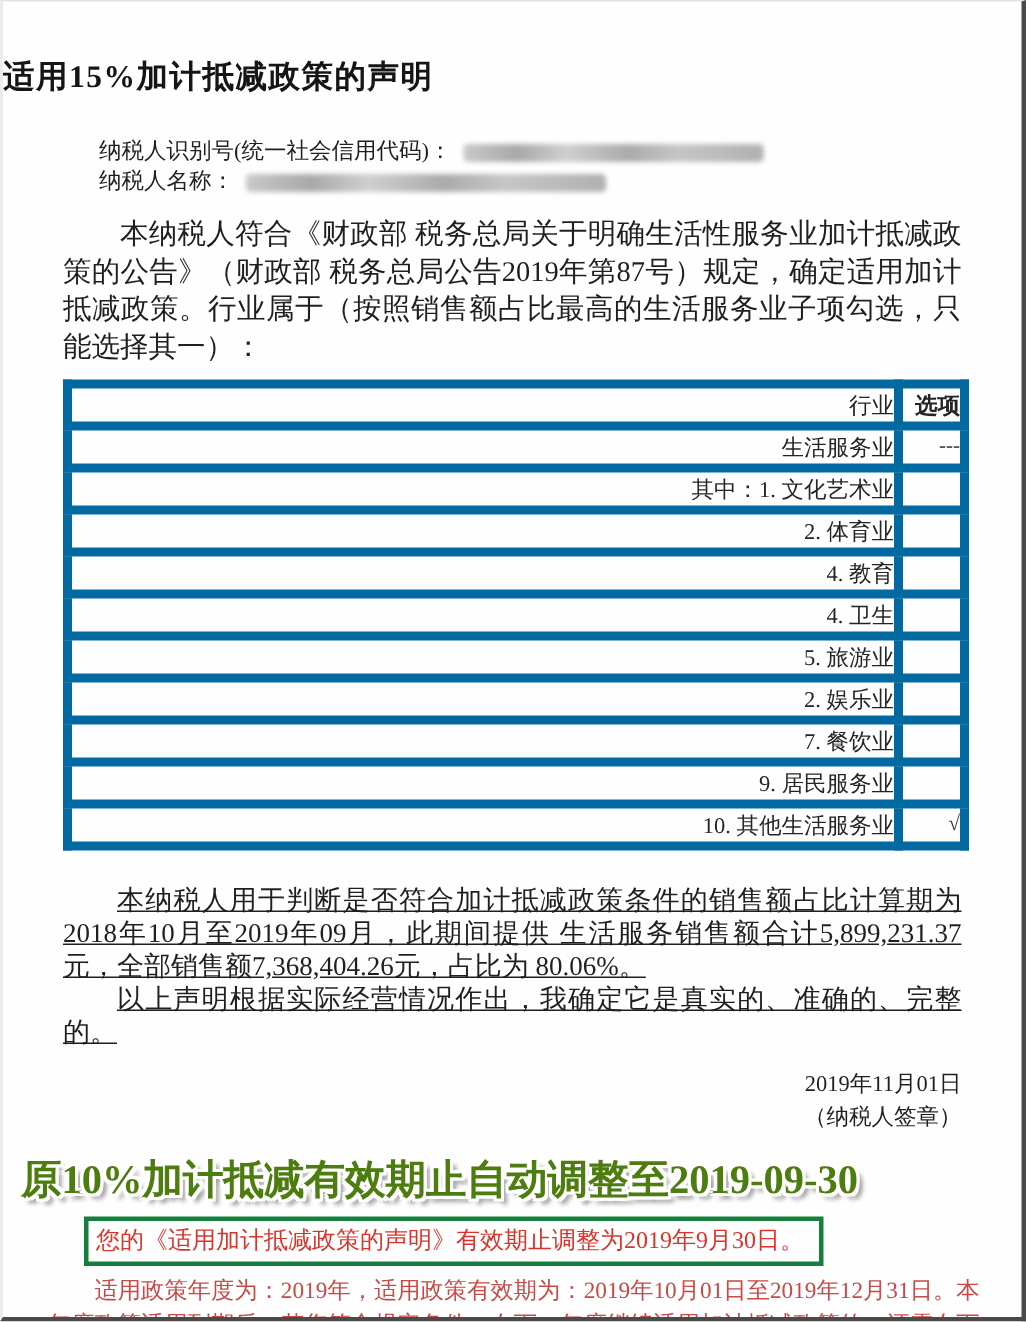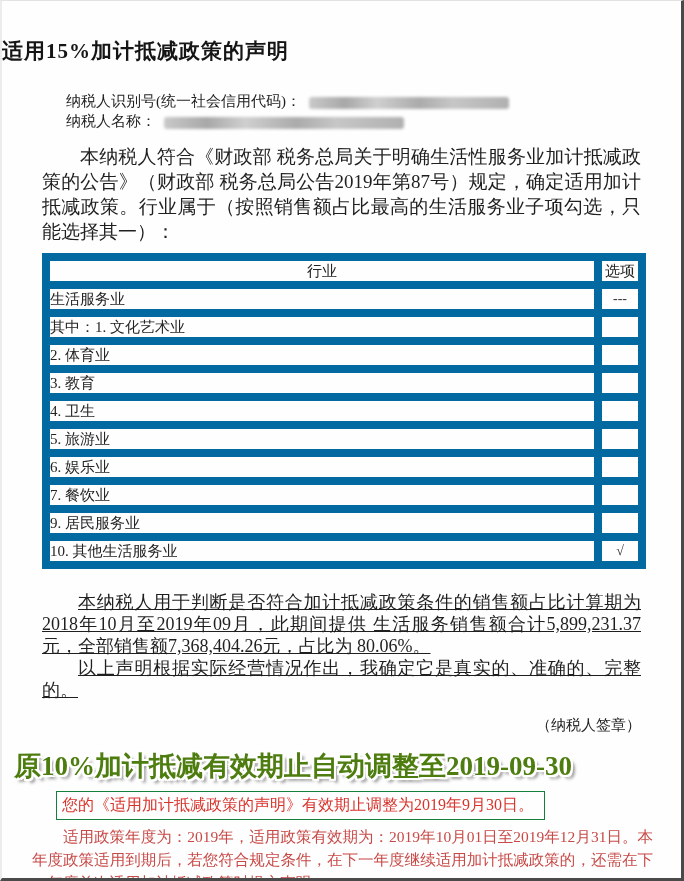--- a/index.html
+++ b/index.html
@@ -52,26 +52,27 @@
   }
 
   table.industry {
     width: 604px;
     margin: 9px 40px 0 40px;
     border-collapse: collapse;
     font-size: 15px;
     color: #242424;
   }
   table.industry th, table.industry td {
-    border: 8px solid #0369a1;
+    border: 6px solid #0369a1;
     height: 28px;
     padding: 0;
+    text-align: right;
   }
   th.col-industry { font-weight: normal; text-align: center; }
-  th.col-option   { font-weight: normal; text-align: center; width: 44px; margin-left: 12px; }
+  th.col-option   { font-weight: bold; text-align: center; width: 44px; margin-left: 12px; }
   td.cell-option  { text-align: center; font-size: 14px; color: #3a3a3a; }
   td.cell-top     { padding-left: 24px; }
   td.cell-qizhong { padding-left: 120px; }
   td.cell-sub     { padding-left: 158px; }
 
   .sales {
     margin: 22px 40px 0 40px;
     font-size: 18px;
     line-height: 22px;
     text-align: justify;
@@ -97,21 +98,21 @@
       -2px -2px 0 #ffffff, 2px -2px 0 #ffffff,
       -2px  2px 0 #ffffff, 2px  2px 0 #ffffff,
       -2px  0   0 #ffffff, 2px  0   0 #ffffff,
        0   -2px 0 #ffffff, 0    2px 0 #ffffff,
        4px  4px 3px rgba(120,120,120,0.75);
   }
 
   .red-box {
     display: inline-block;
     margin: 7px 0 0 54px;
-    border: 1px solid #15803d;
+    border: 3px solid #15803d;
     padding: 3px 10px 3px 5px;
     font-size: 16px;
     color: #d8342c;
     background: #fefefe;
   }
 
   .red-policy {
     margin: 5px 28px 0 30px;
     font-size: 15.5px;
     line-height: 23px;
@@ -150,33 +151,33 @@
     </tr>
     <tr>
       <td class="cell-qizhong">其中：1. 文化艺术业</td>
       <td class="cell-option"></td>
     </tr>
     <tr>
       <td class="cell-sub">2. 体育业</td>
       <td class="cell-option"></td>
     </tr>
     <tr>
-      <td class="cell-sub">3. 教育</td>
+      <td class="cell-sub">4. 教育</td>
       <td class="cell-option"></td>
     </tr>
     <tr>
       <td class="cell-sub">4. 卫生</td>
       <td class="cell-option"></td>
     </tr>
     <tr>
       <td class="cell-sub">5. 旅游业</td>
       <td class="cell-option"></td>
     </tr>
     <tr>
-      <td class="cell-sub">6. 娱乐业</td>
+      <td class="cell-sub">2. 娱乐业</td>
       <td class="cell-option"></td>
     </tr>
     <tr>
       <td class="cell-sub">7. 餐饮业</td>
       <td class="cell-option"></td>
     </tr>
     <tr>
       <td class="cell-sub">9. 居民服务业</td>
       <td class="cell-option"></td>
     </tr>
@@ -186,20 +187,21 @@
     </tr>
   </tbody>
     </table>
 
   <div class="sales">
     <p>本纳税人用于判断是否符合加计抵减政策条件的销售额占比计算期为2018年10月至2019年09月，此期间提供 生活服务销售额合计5,899,231.37元，全部销售额7,368,404.26元，占比为 80.06%。</p>
     <p>以上声明根据实际经营情况作出，我确定它是真实的、准确的、完整的。</p>
   </div>
 
   <div class="date-block">
+    <div>2019年11月01日</div>
     <div>（纳税人签章）</div>
   </div>
 
   <div class="red-headline">原10%加计抵减有效期止自动调整至2019-09-30</div>
 
   <div>
     <span class="red-box">您的《适用加计抵减政策的声明》有效期止调整为2019年9月30日。</span>
   </div>
 
   <p class="red-policy">适用政策年度为：2019年，适用政策有效期为：2019年10月01日至2019年12月31日。本年度政策适用到期后，若您符合规定条件，在下一年度继续适用加计抵减政策的，还需在下一年度首次适用加计抵减政策时提交声明。</p>

